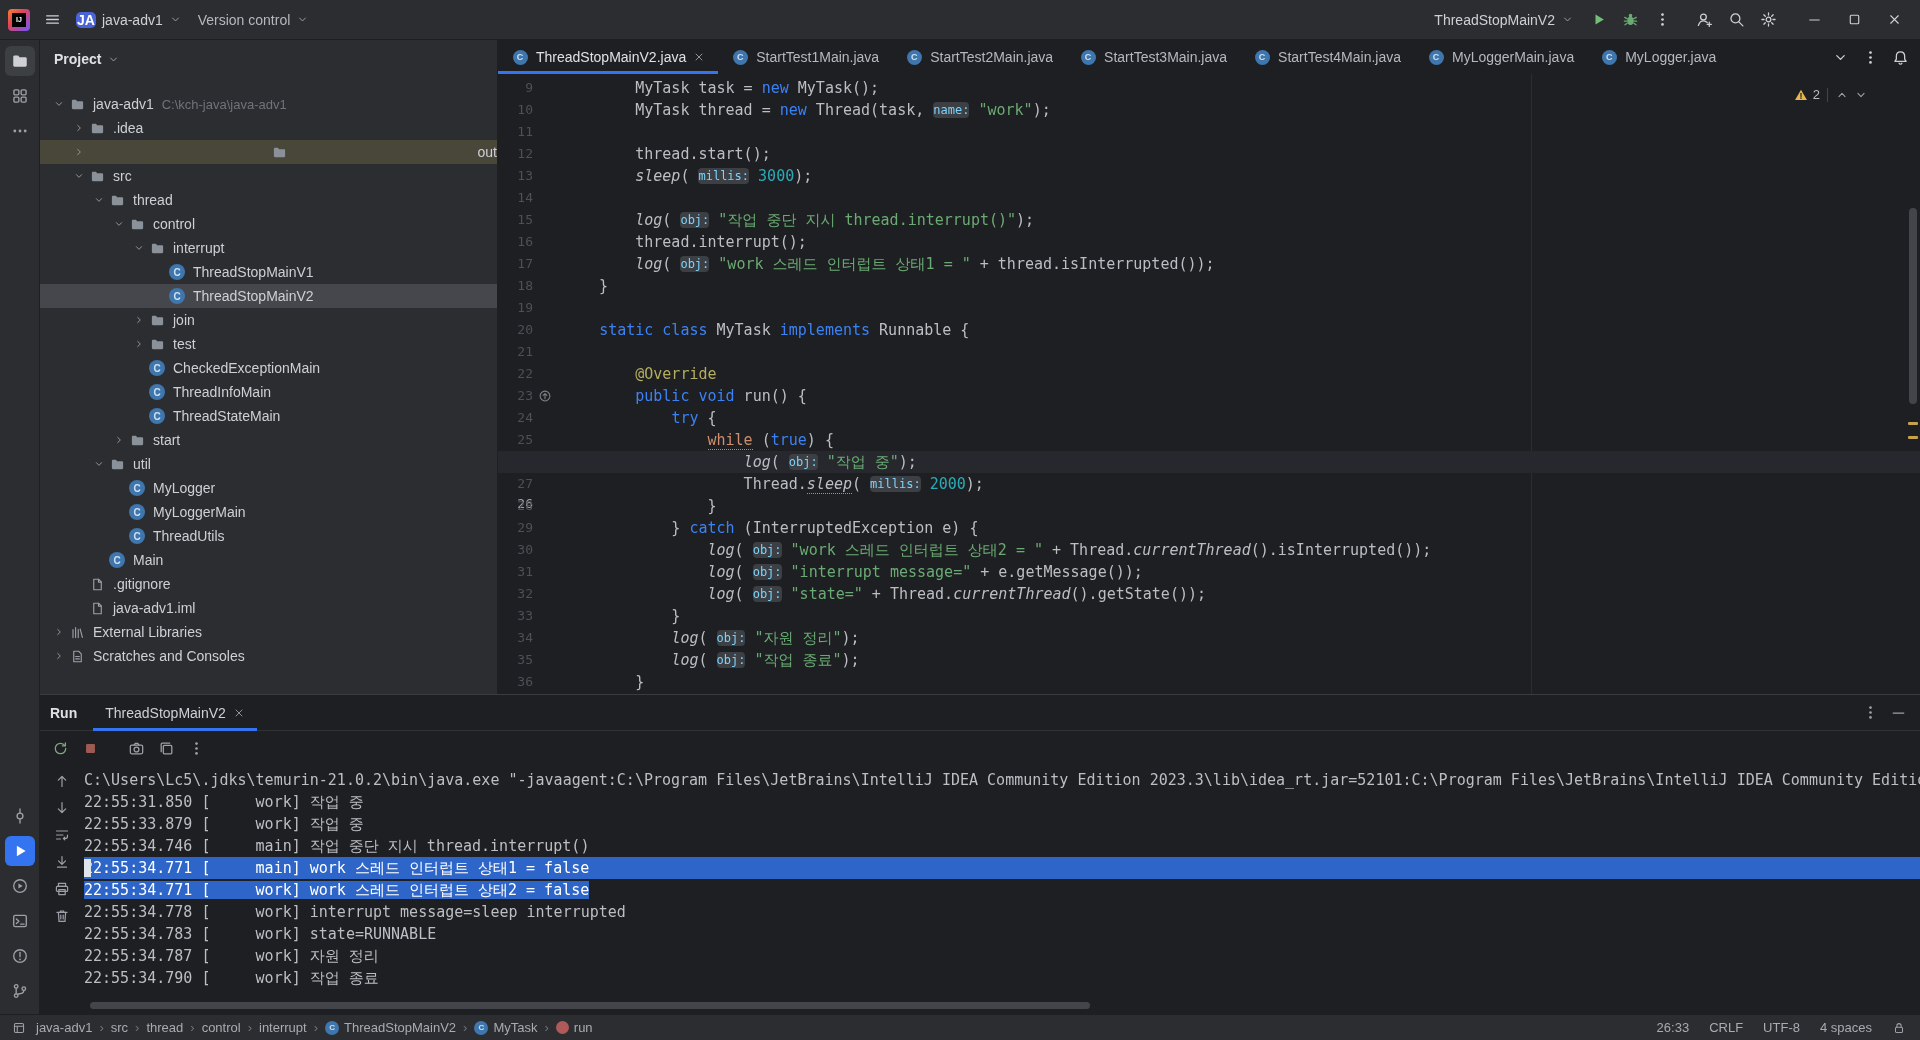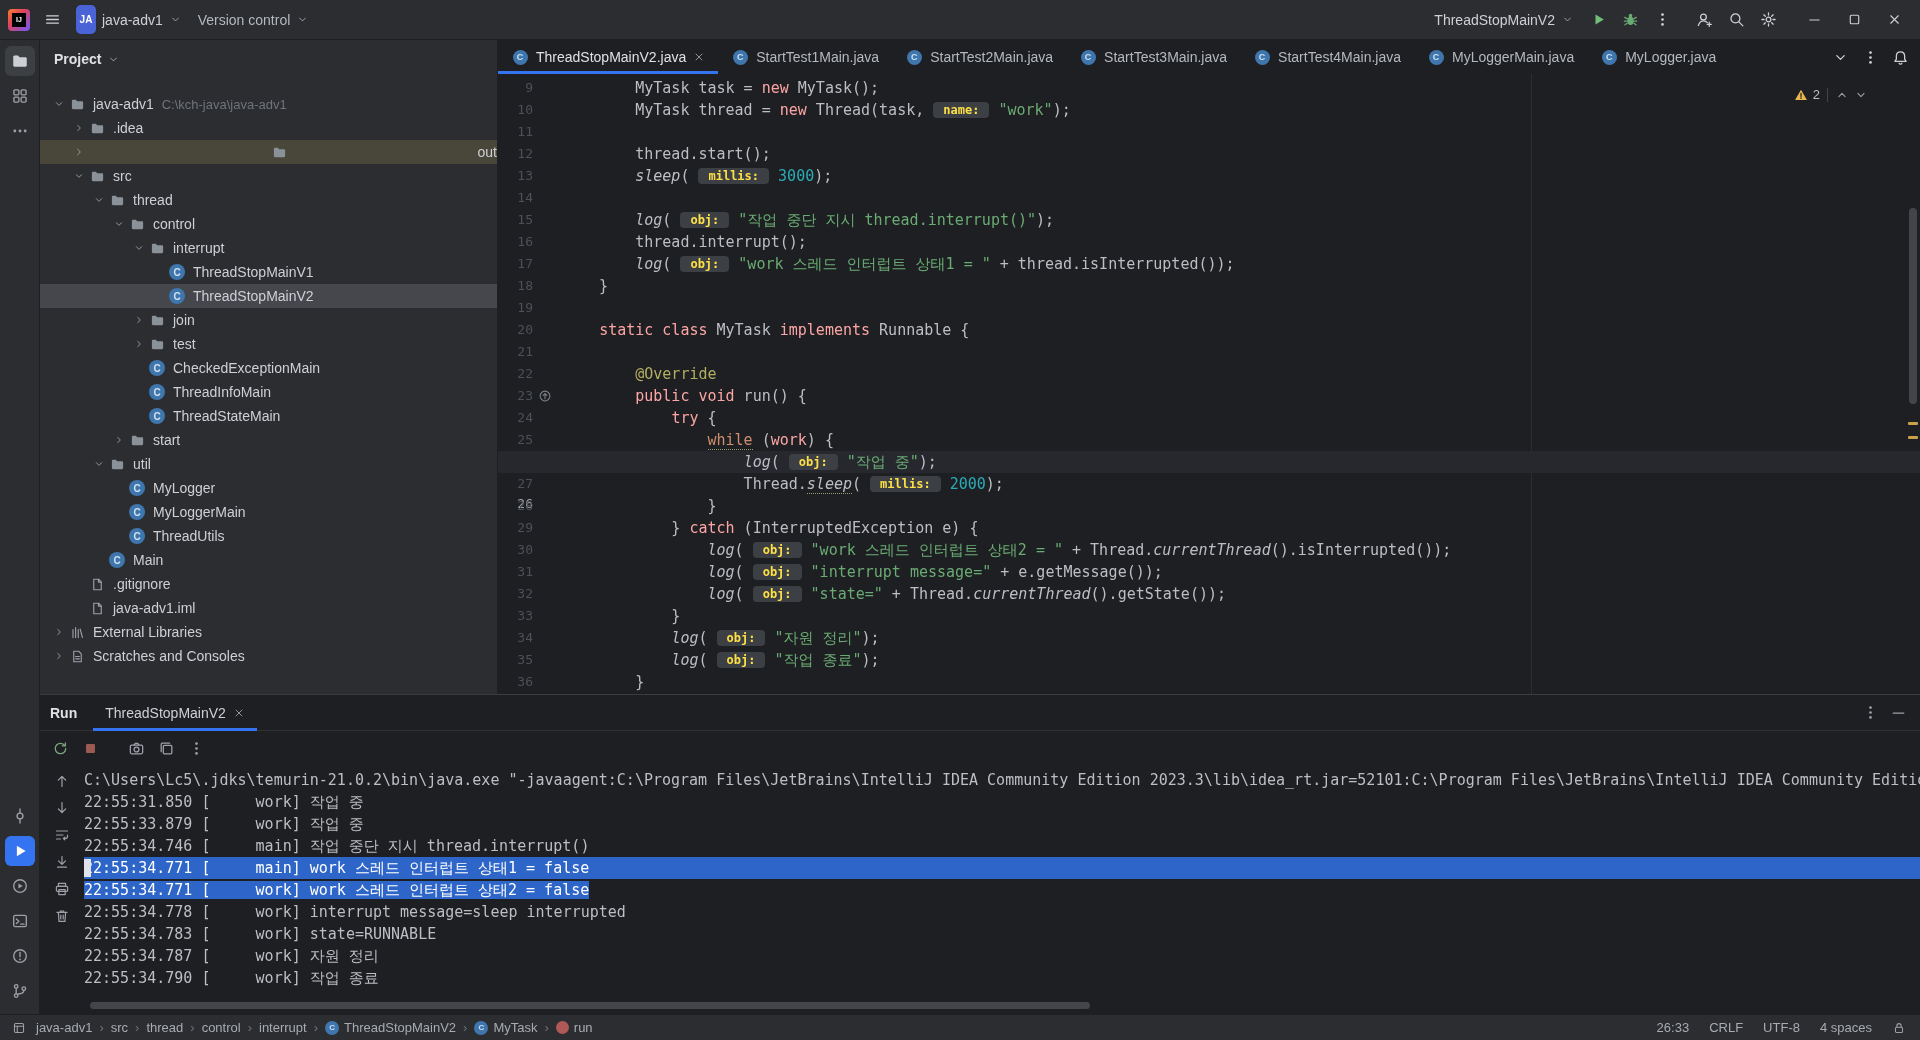--- a/index.html
+++ b/index.html
@@ -15,21 +15,21 @@
     display:flex; align-items:center; justify-content:center; }
   .logo-inner { width:14px; height:14px; background:#000; color:#fff; font-size:7px; font-weight:bold;
     display:flex; align-items:center; justify-content:center; }
   .icon-btn { width:32px; height:32px; border-radius:6px; display:flex; align-items:center;
     justify-content:center; color:#ced0d6; cursor:pointer; }
   .icon-btn svg { width:17px; height:17px; }
   .sm-icon svg { width:13px; height:13px; }
   .sm-icon { display:inline-flex; color:#9da0a8; }
   .widget { display:flex; align-items:center; gap:6px; height:32px; padding:0 8px; border-radius:6px;
     color:#ced0d6; cursor:pointer; }
-  .badge { width:20px; height:29px; border-radius:5px; background:#4a63d6; color:#fff; font-size:10px;
+  .badge { width:20px; height:16px; border-radius:5px; background:#4a63d6; color:#fff; font-size:14px;
     font-weight:bold; display:flex; align-items:center; justify-content:center; }
   .vcs { color:#b4b8bf; }
   .tb-sep { width:10px; }
   .win-controls { display:flex; margin-left:10px; }
   .win-btn { width:40px; height:32px; display:flex; align-items:center; justify-content:center;
     color:#ced0d6; cursor:pointer; }
   .win-btn svg { width:15px; height:15px; }
 
   
   .main { display:flex; height:974px; }
@@ -76,29 +76,29 @@
 
   .editor { flex:1; position:relative; overflow:hidden; font-family:"DejaVu Sans Mono", monospace;
     font-size:15px; line-height:22px; padding-top:3px; }
   .crow { display:flex; white-space:pre; height:22px; position:relative; }
   .crow.caretline { background:#26282e; }
   .gnum { width:65px; flex:0 0 65px; text-align:right; padding-right:30px; color:#4b5059; font-size:13px; }
   .crow.caretline .gnum { color:#a1a3ab;margin-top:42px; }
   .gicon { position:absolute; left:40px; top:4px; width:14px; height:14px; color:#7f848c; }
   .gicon svg { width:14px; height:14px; }
   .t-p { color:#bcbec4; }
-  .t-k { color:#fca5a5; }
+  .t-k { color:#3b82f6; }
   .t-s { color:#6aab73; }
   .t-n { color:#2aacb8; }
   .t-a { color:#b3ae60; }
   .t-i { color:#bcbec4; font-style:italic; }
   .t-kw { color:#cf8e6d; border-bottom:1px dotted #9d9a6e; }
   .t-iw { color:#bcbec4; font-style:italic; border-bottom:1px dotted #9d9a6e; }
-  .t-h { background:#3c3f44; color:#fde047; border-radius:4px; padding:0 10px; font-size:12px;
-    display:inline-block; line-height:16px; vertical-align:1px;font-weight:bold; }
+  .t-h { background:#3c3f44; color:#7dd3fc; border-radius:4px; padding:0 0; font-size:12px;
+    display:inline-block; line-height:16px; vertical-align:1px; }
   .right-margin { position:absolute; left:1033px; top:0; bottom:0; width:1px; background:#2b2d31; }
   .insp-widget { position:absolute; top:8px; right:46px; display:flex; align-items:center; gap:5px;
     padding:2px 6px; border-radius:6px; background:#1e1f22; color:#bcbec4; font-family:"Liberation Sans",sans-serif;
     font-size:13px; cursor:pointer; }
   .insp-widget svg { width:14px; height:14px; }
   .insp-sep { width:1px; height:14px; background:#43454a; margin:0 2px; }
   .v-thumb { position:absolute; right:3px; top:134px; width:8px; height:196px; border-radius:4px;
     background:rgba(164,170,180,.28); }
   .scroll-mark { position:absolute; right:2px; width:10px; height:3px; background:#c8a24b; border-radius:1px; }
 
@@ -711,21 +711,21 @@
               <div class="crow"><span class="gnum">18</span><span><span class="t-p">    }</span></span></div>
               <div class="crow"><span class="gnum">19</span><span></span></div>
               <div class="crow"><span class="gnum">20</span><span><span class="t-p">    </span><span class="t-k">static</span><span class="t-p"> </span><span class="t-k">class</span><span class="t-p"> MyTask </span><span class="t-k">implements</span><span class="t-p"> Runnable {</span></span></div>
               <div class="crow"><span class="gnum">21</span><span></span></div>
               <div class="crow"><span class="gnum">22</span><span><span class="t-p">        </span><span class="t-a">@Override</span></span></div>
               <div class="crow"><span class="gnum">23</span><span class="gicon" style="display: inline-flex;"><svg viewBox="0 0 16 16" fill="none" stroke="currentColor" stroke-width="1.2" stroke-linecap="round" stroke-linejoin="round">
                     <circle cx="8" cy="8" r="5.6"></circle>
                     <path d="M8 11V5.4M5.8 7.4 8 5.2l2.2 2.2"></path>
                   </svg></span><span><span class="t-p">        </span><span class="t-k">public</span><span class="t-p"> </span><span class="t-k">void</span><span class="t-p"> run() {</span></span></div>
               <div class="crow"><span class="gnum">24</span><span><span class="t-p">            </span><span class="t-k">try</span><span class="t-p"> {</span></span></div>
-              <div class="crow"><span class="gnum">25</span><span><span class="t-p">                </span><span class="t-kw">while</span><span class="t-p"> (</span><span class="t-k">work</span><span class="t-p">) {</span></span></div>
+              <div class="crow"><span class="gnum">25</span><span><span class="t-p">                </span><span class="t-kw">while</span><span class="t-p"> (</span><span class="t-k">true</span><span class="t-p">) {</span></span></div>
               <div class="crow caretline"><span class="gnum">26</span><span><span class="t-p">                    </span><span class="t-i">log</span><span class="t-p">( </span><span class="t-h">obj:</span><span class="t-p"> </span><span class="t-s">"작업 중"</span><span class="t-p">);</span></span></div>
               <div class="crow"><span class="gnum">27</span><span><span class="t-p">                    Thread.</span><span class="t-iw">sleep</span><span class="t-p">( </span><span class="t-h">millis:</span><span class="t-p"> </span><span class="t-n">2000</span><span class="t-p">);</span></span></div>
               <div class="crow"><span class="gnum">28</span><span><span class="t-p">                }</span></span></div>
               <div class="crow"><span class="gnum">29</span><span><span class="t-p">            } </span><span class="t-k">catch</span><span class="t-p"> (InterruptedException e) {</span></span></div>
               <div class="crow"><span class="gnum">30</span><span><span class="t-p">                </span><span class="t-i">log</span><span class="t-p">( </span><span class="t-h">obj:</span><span class="t-p"> </span><span class="t-s">"work 스레드 인터럽트 상태2 = "</span><span class="t-p"> + Thread.</span><span class="t-i">currentThread</span><span class="t-p">().isInterrupted());</span></span></div>
               <div class="crow"><span class="gnum">31</span><span><span class="t-p">                </span><span class="t-i">log</span><span class="t-p">( </span><span class="t-h">obj:</span><span class="t-p"> </span><span class="t-s">"interrupt message="</span><span class="t-p"> + e.getMessage());</span></span></div>
               <div class="crow"><span class="gnum">32</span><span><span class="t-p">                </span><span class="t-i">log</span><span class="t-p">( </span><span class="t-h">obj:</span><span class="t-p"> </span><span class="t-s">"state="</span><span class="t-p"> + Thread.</span><span class="t-i">currentThread</span><span class="t-p">().getState());</span></span></div>
               <div class="crow"><span class="gnum">33</span><span><span class="t-p">            }</span></span></div>
               <div class="crow"><span class="gnum">34</span><span><span class="t-p">            </span><span class="t-i">log</span><span class="t-p">( </span><span class="t-h">obj:</span><span class="t-p"> </span><span class="t-s">"자원 정리"</span><span class="t-p">);</span></span></div>
               <div class="crow"><span class="gnum">35</span><span><span class="t-p">            </span><span class="t-i">log</span><span class="t-p">( </span><span class="t-h">obj:</span><span class="t-p"> </span><span class="t-s">"작업 종료"</span><span class="t-p">);</span></span></div>

